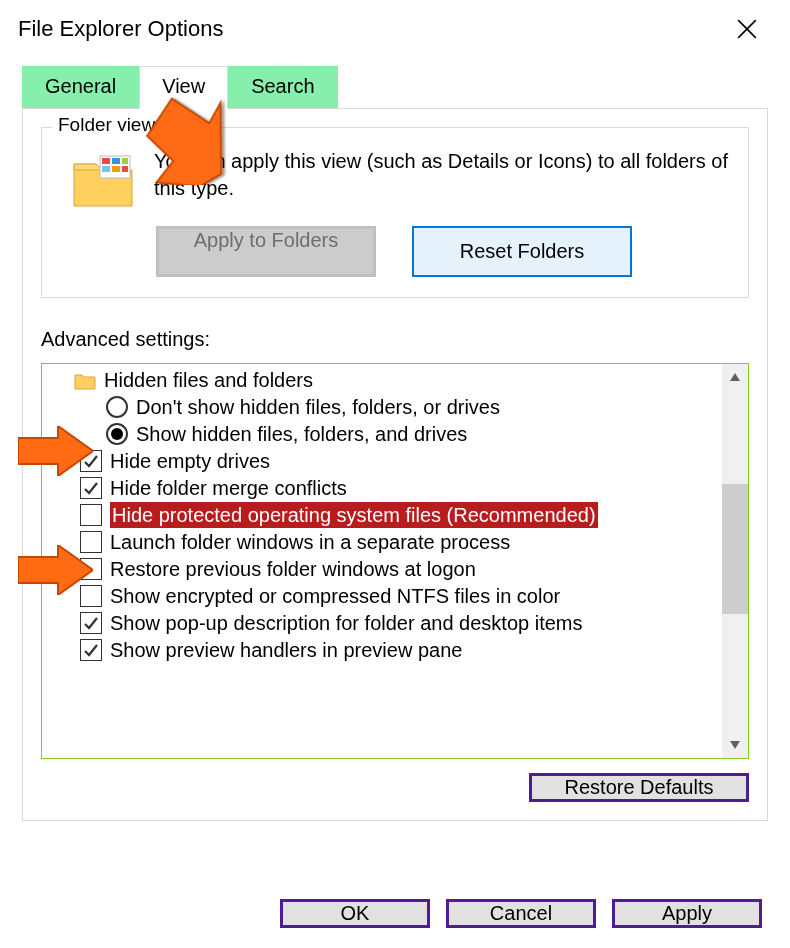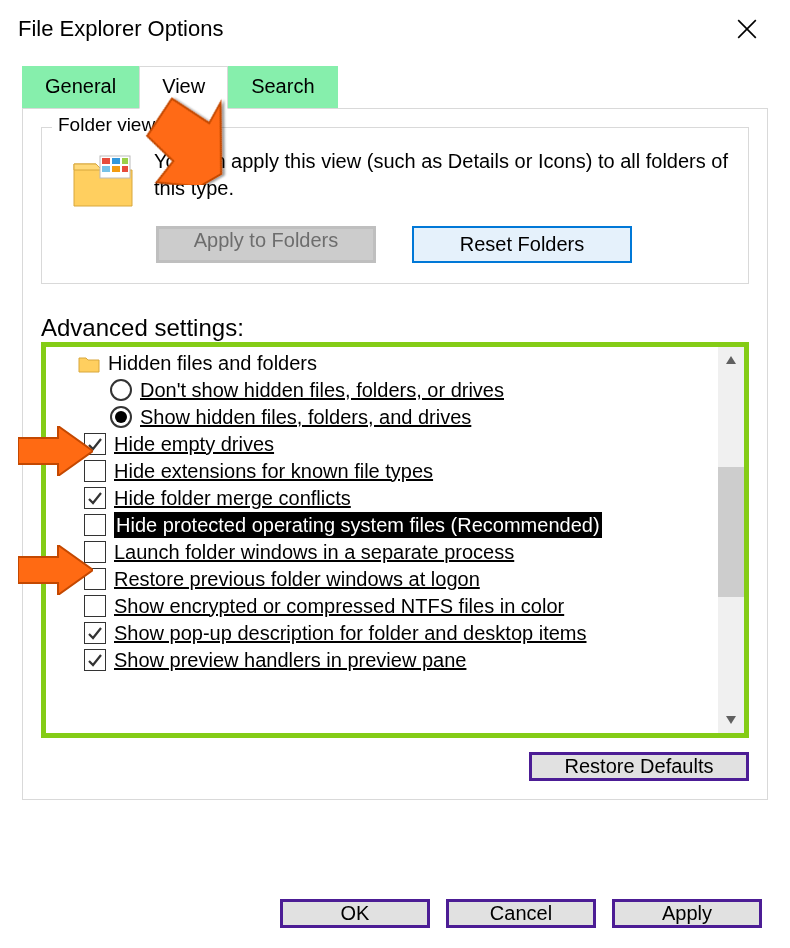--- a/index.html
+++ b/index.html
@@ -107,28 +107,28 @@
   }
   .btn.disabled {
     color: #6d6d6d;
     background: #ccc;
     border-color: #bfbfbf;
     cursor: default;
   }
   .btn.highlight {
     background: #e5f1fb;
     border: 2px solid #0078d7;
-    padding: 5px 0;
+    padding: 12px 0;
   }
   .adv-label {
-    font-size: 24px;
-    margin: 0 0 0 0;
+    font-size: 20px;
+    margin: 0 0 12px 0;
   }
   .adv-box {
-    border: 5px solid #84cc16;
+    border: 1px solid #84cc16;
     height: 396px;
     position: relative;
     overflow: hidden;
   }
   .adv-scroll-track {
     position: absolute;
     right: 0; top: 0; bottom: 0;
     width: 26px;
     background: #f0f0f0;
   }
@@ -159,29 +159,28 @@
   }
   .tree-folder-row .small-folder {
     width: 22px; height: 18px;
   }
   .opt-row {
     display: flex; align-items: center;
     gap: 8px;
     padding: 0.5px 0;
     font-size: 20px;
     line-height: 1.3;
-    text-decoration: underline;
   }
   .opt-row.indent1 { padding-left: 32px; }
   .opt-row.indent2 { padding-left: 58px; }
   .opt-row.selected {
     
   }
   .opt-row.selected .opt-label {
-    background: #000000;
+    background: #b91c1c;
     color: #fff;
     padding: 0 2px;
   }
   .checkbox, .radio {
     width: 22px; height: 22px;
     border: 1.5px solid #333;
     flex-shrink: 0;
     display: flex; align-items: center; justify-content: center;
     cursor: pointer;
     background: #fff;
@@ -277,24 +276,20 @@
         </div>
         <div class="opt-row indent1">
           <span class="checkbox checked">
             <svg viewBox="0 0 16 16">
               <polyline points="2,9 6,13 14,3" fill="none" stroke="#333" stroke-width="2.2"></polyline>
             </svg>
           </span>
           <span class="opt-label">Hide empty drives</span>
         </div>
         <div class="opt-row indent1">
-          <span class="checkbox"></span>
-          <span class="opt-label">Hide extensions for known file types</span>
-        </div>
-        <div class="opt-row indent1">
           <span class="checkbox checked">
             <svg viewBox="0 0 16 16">
               <polyline points="2,9 6,13 14,3" fill="none" stroke="#333" stroke-width="2.2"></polyline>
             </svg>
           </span>
           <span class="opt-label">Hide folder merge conflicts</span>
         </div>
         <div class="opt-row indent1 selected">
           <span class="checkbox"></span>
           <span class="opt-label">Hide protected operating system files (Recommended)</span>

